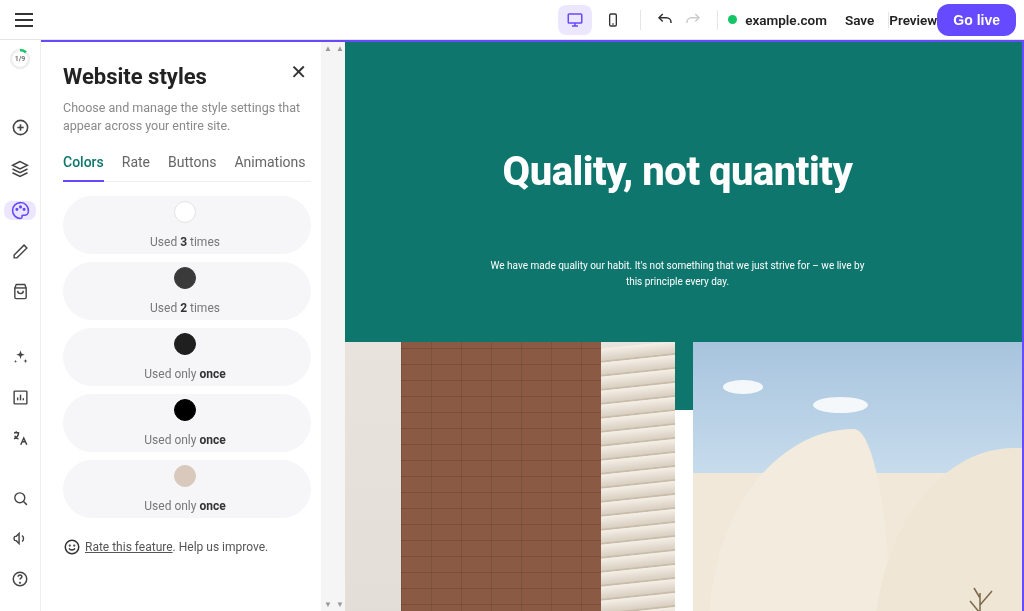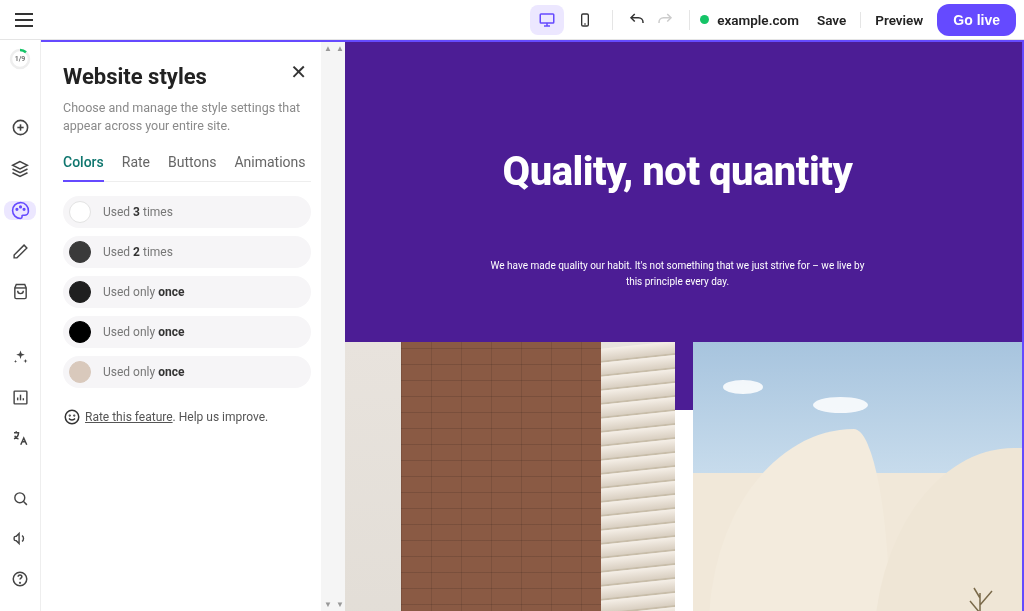--- a/index.html
+++ b/index.html
@@ -9,21 +9,21 @@
   .hamburger span { display:block; height:2px; background:#333; width:18px; margin:0 auto;}
   .top-spacer { flex:1; }
   .device-group { display:flex; align-items:center; gap:4px; }
   .device-btn { width:34px; height:30px; border-radius:8px; display:flex; align-items:center; justify-content:center; cursor:pointer; }
   .device-btn.active { background:#ece7ff; }
   .vsep { width:1px; height:20px; background:#e5e5e5; margin:0 10px;}
   .icon-btn { width:28px; height:28px; display:flex; align-items:center; justify-content:center; cursor:pointer; color:#555; }
   .icon-btn.disabled { color:#ccc; cursor:default;}
   .status-dot { width:9px; height:9px; border-radius:50%; background:#14c467; display:inline-block; margin-right:8px;}
   .domain { font-size:13.5px; font-weight:600; color:#222; }
-  .top-actions { display:flex; align-items:center; gap:14px; margin-left:18px; }
+  .top-actions { display:flex; align-items:center; margin-left:18px; }
   .link-btn { font-size:13.5px; font-weight:600; color:#222; cursor:pointer; }
   .link-btn.sep { border-right:1px solid #e5e5e5; padding-right:14px;}
   .golive { background:#654aff; color:#fff; font-size:14px; font-weight:700; padding:8px 16px; border-radius:12px; cursor:pointer; border:none;}
   
   .main { display:flex; height:571px; }
   .rail { width:41px; border-right:1px solid #eee; display:flex; flex-direction:column; align-items:center; padding-top:8px; gap:20px;}
   .rail-item { width:32px; height:32px; border-radius:8px; display:flex; align-items:center; justify-content:center; cursor:pointer; color:#444; margin-bottom:3px;}
   .rail-item.active { background:#ece7ff; color:#654aff;}
   .rail-sep { width:20px; height:1px; background:#eee; margin:3px 0;}
   .rail-spacer { flex:1; }
@@ -35,32 +35,32 @@
   .panel-scroll-gutter { position:absolute; right:0; top:0; width:12px; height:100%; background:#f5f5f5;}
   .panel-scroll-gutter .arrow-top { position:absolute; top:2px; left:3px; font-size:8px; color:#999;}
   .panel-scroll-gutter .arrow-bot { position:absolute; bottom:2px; left:3px; font-size:8px; color:#999;}
   .panel h1 { font-size:22px; font-weight:700; color:#222; margin-bottom:10px;}
   .panel-close { position:absolute; top:18px; right:26px; font-size:20px; cursor:pointer; color:#333; font-weight:300;}
   .panel-desc { font-size:12.5px; color:#8a8a8a; line-height:1.4; margin-bottom:20px; max-width:240px;}
   .tabs { display:flex; gap:18px; border-bottom:1px solid #eee; font-size:14px;}
   .tab { padding-bottom:10px; cursor:pointer; color:#666; font-weight:400;}
   .tab.active { color:#0f766e; border-bottom:2px solid #654aff; font-weight:500; margin-bottom:-1px;}
   .color-list { margin-top:14px; display:flex; flex-direction:column; gap:8px;}
-  .color-row { display:flex; align-items:center; gap:12px; background:#f6f5f7; border-radius:999px; padding:5px 10px 5px 6px; cursor:pointer;}
+  .color-row { display:flex; align-items:center; gap:12px; background:#f6f5f7; border-radius:999px; padding:5px 10px 5px 6px; cursor:pointer;flex-direction:column;}
   .swatch { width:22px; height:22px; border-radius:50%; flex-shrink:0;}
   .color-text { font-size:12px; color:#777;}
   .color-text b { color:#333; font-weight:700;}
   .feedback { display:flex; align-items:center; gap:4px; margin-top:20px; font-size:12px; color:#555;}
   .feedback .ul { text-decoration:underline; cursor:pointer;}
   
   .canvas { flex:1; border-top:2px solid #654aff; border-right:2px solid #654aff; position:relative; overflow:hidden;}
   .canvas-scroll-gutter { position:absolute; left:0; top:0; width:12px; height:100%; background:#f5f5f5; z-index:3;}
   .canvas-scroll-gutter .arrow-top { position:absolute; top:2px; left:3px; font-size:8px; color:#999;}
   .canvas-scroll-gutter .arrow-bot { position:absolute; bottom:2px; left:3px; font-size:8px; color:#999;}
-  .hero-top { position:absolute; left:0; top:0; right:0; height:368px; background:#4c1d95;}
+  .hero-top { position:absolute; left:0; top:0; right:0; height:368px; background:#0f766e;}
   .hero-title { position:absolute; top:106px; left:0; width:100%; text-align:center; font-size:40px; font-weight:800; color:#fff; letter-spacing:-0.5px;}
   .hero-sub { position:absolute; top:216px; left:0; width:100%; text-align:center; font-size:10px; color:#fff; line-height:1.6;}
   .images { position:absolute; top:300px; left:12px; right:0; height:311px; display:flex; gap:18px;}
   .img-left { flex:1; position:relative; overflow:hidden; background:linear-gradient(180deg,#e8e3dd 0%,#e2ddd6 100%);}
   .brick { position:absolute; left:56px; top:0; width:200px; height:100%; background:#8a5a44;}
   .brick::before { content:""; position:absolute; inset:0; background:repeating-linear-gradient(0deg, rgba(0,0,0,0.12) 0 1px, transparent 1px 16px), repeating-linear-gradient(90deg, rgba(0,0,0,0.1) 0 1px, transparent 1px 30px);}
   .louvers { position:absolute; left:256px; top:0; width:130px; height:100%;}
   .louvers div { height:14px; background:linear-gradient(180deg,#f5efe7 0%, #d9cfc1 100%); border-bottom:2px solid #c8bda9; transform:skewY(-6deg);}
   .img-right { flex:1; position:relative; overflow:hidden; background:linear-gradient(180deg,#a7c4de 0%, #c9dded 45%, #f0e8dc 48%, #f3ece0 100%);}
   .cloud { position:absolute; background:rgba(255,255,255,0.85); border-radius:50%;}

